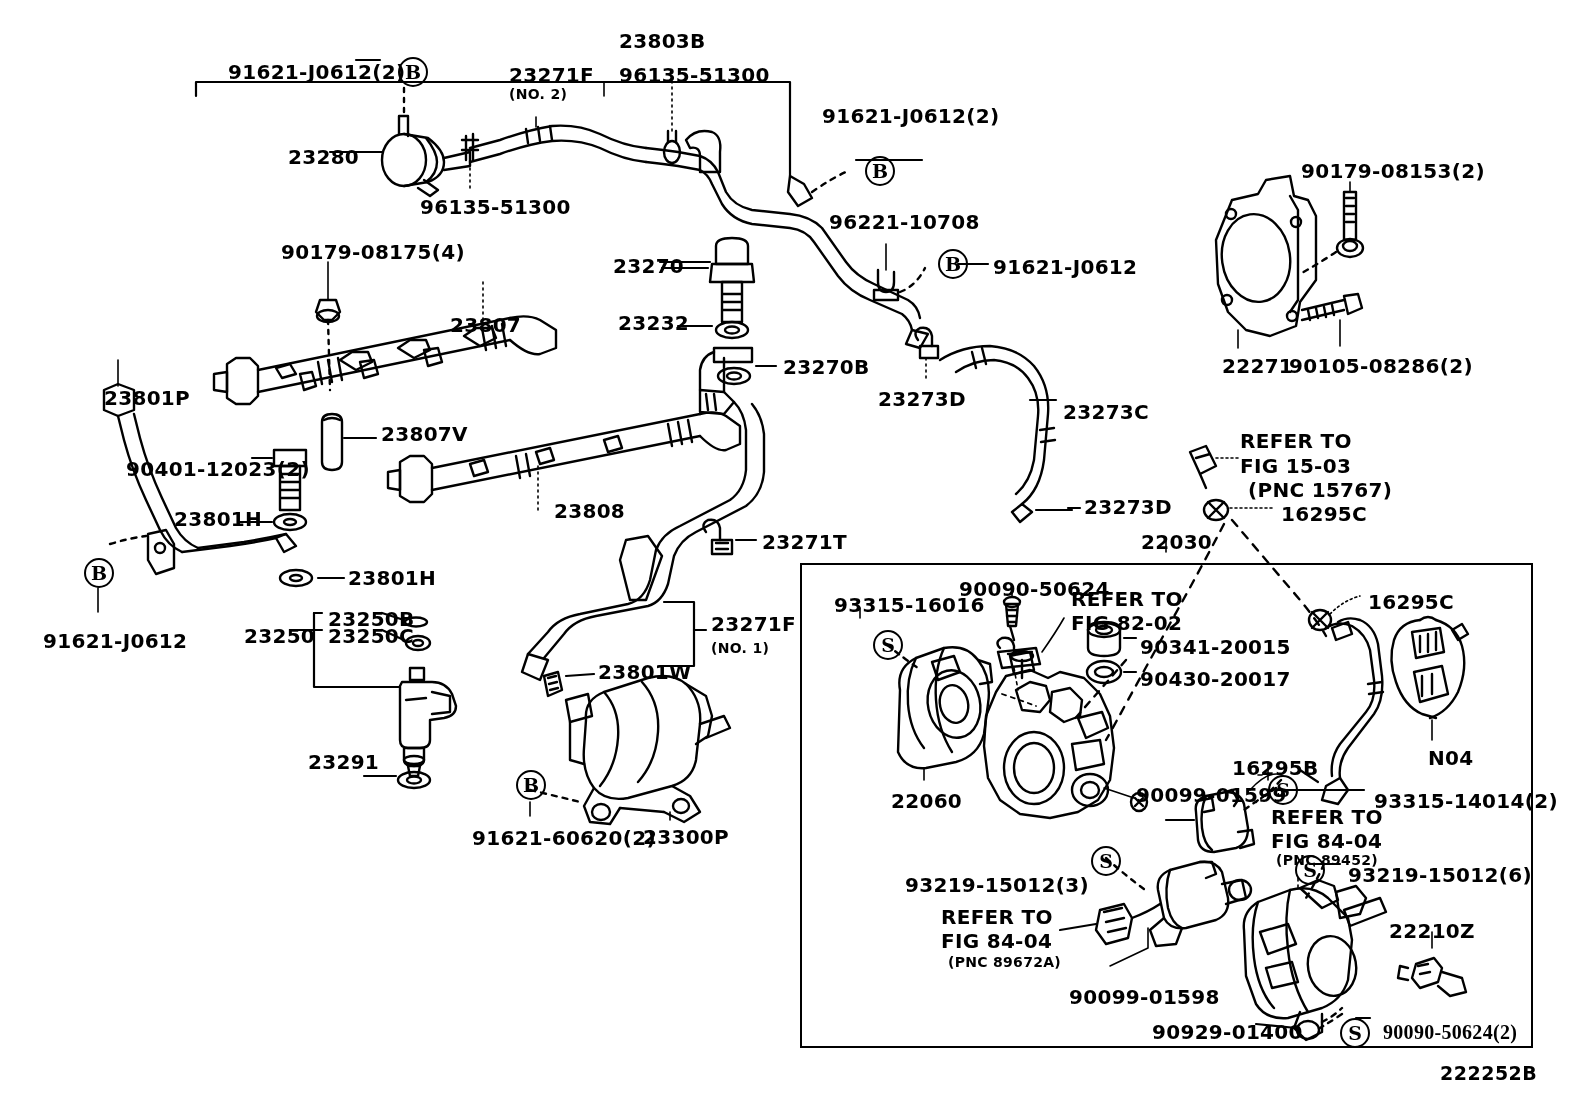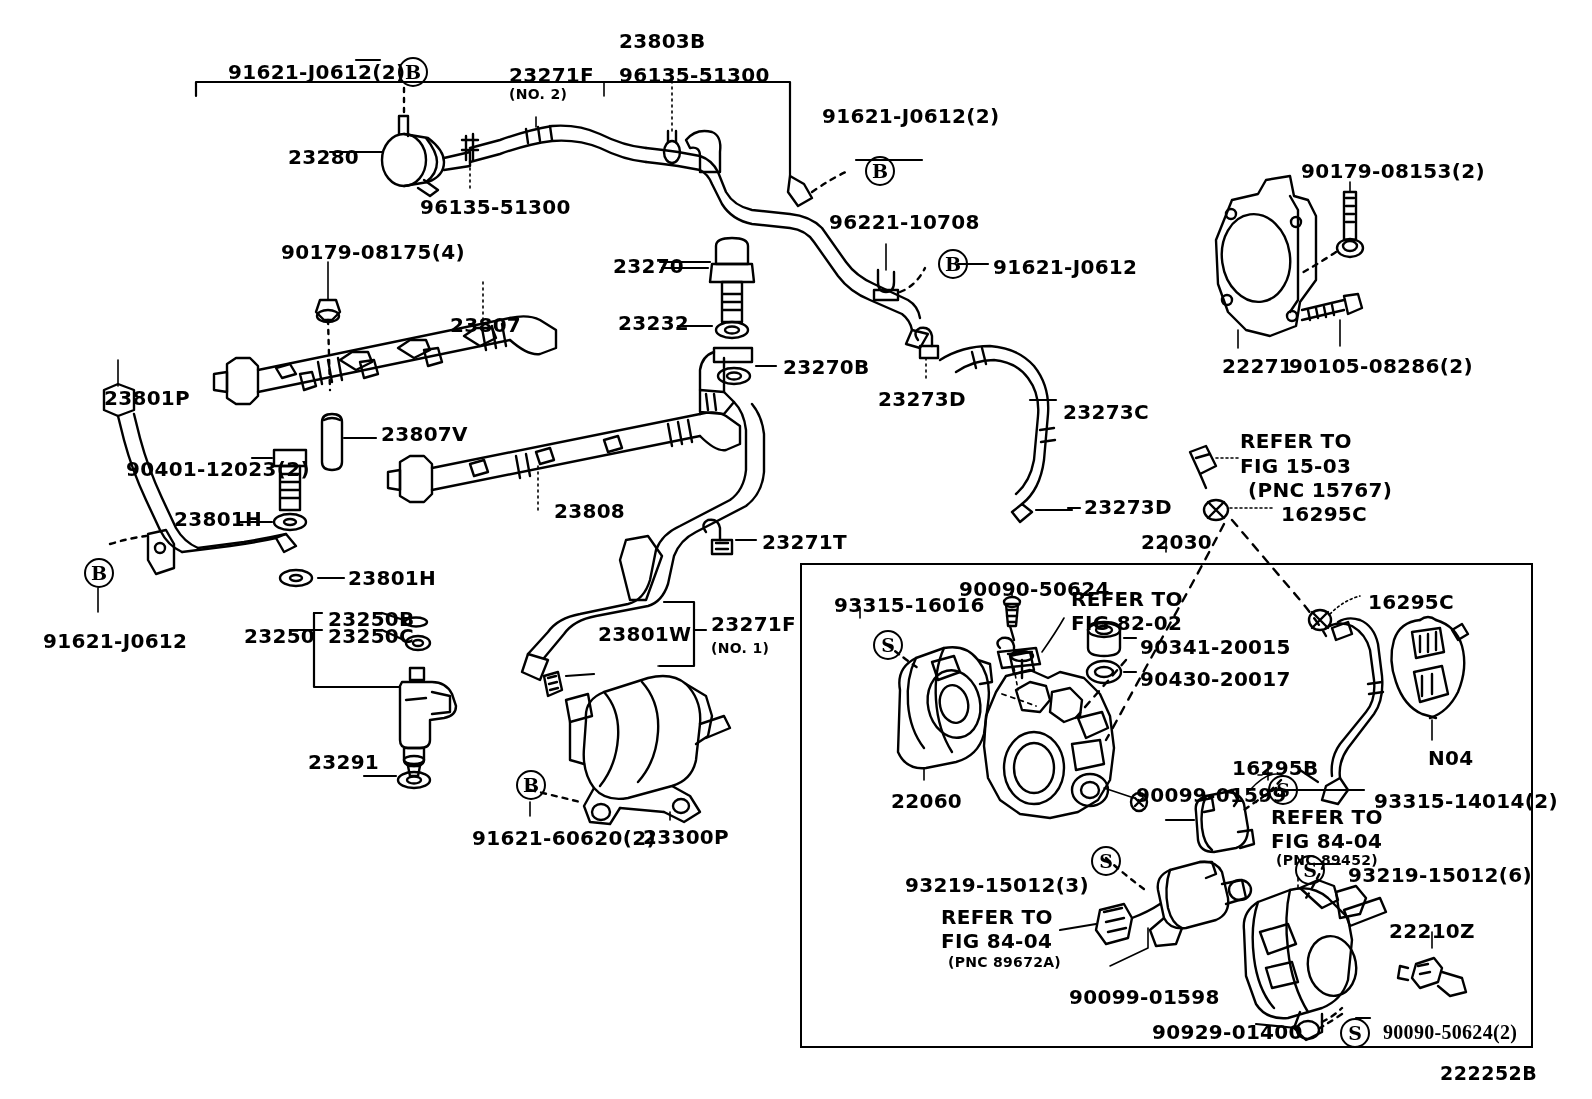--- a/index.html
+++ b/index.html
@@ -600,21 +600,21 @@
       <div class="lbl" style="left: 1141px; top: 531px;">22030</div>
       <div class="lbl" style="left: 348px; top: 567px;">23801H</div>
       <div class="lbl" style="left: 43px; top: 630px;">91621-J0612</div>
       <div class="lbl" style="left: 328px; top: 608px;">23250B</div>
       <div class="lbl" style="left: 244px; top: 625px;">23250</div>
       <div class="lbl" style="left: 328px; top: 625px;">23250C</div>
       <div class="lbl" style="left: 308px; top: 751px;">23291</div>
       <div class="lbl" style="left: 762px; top: 531px;">23271T</div>
       <div class="lbl" style="left: 711px; top: 613px;">23271F</div>
       <div class="lbl sm" style="left: 711px; top: 640px; text-align: center;">(NO. 1)</div>
-      <div class="lbl" style="left: 598px; top: 623px;">23801W</div>
+      <div class="lbl" style="left: 598px; top: 661px;">23801W</div>
       <div class="lbl" style="left: 472px; top: 827px;">91621-60620(2)</div>
       <div class="lbl" style="left: 643px; top: 826px;">23300P</div>
     </div>
   <div id="labels-inset">
       <div class="lbl" style="left: 834px; top: 594px;">93315-16016</div>
       <div class="lbl" style="left: 959px; top: 578px;">90090-50624</div>
       <div class="lbl" style="left: 1071px; top: 588px;">REFER TO</div>
       <div class="lbl" style="left: 1071px; top: 612px;">FIG 82-02</div>
       <div class="lbl" style="left: 1140px; top: 636px;">90341-20015</div>
       <div class="lbl" style="left: 1140px; top: 668px;">90430-20017</div>

